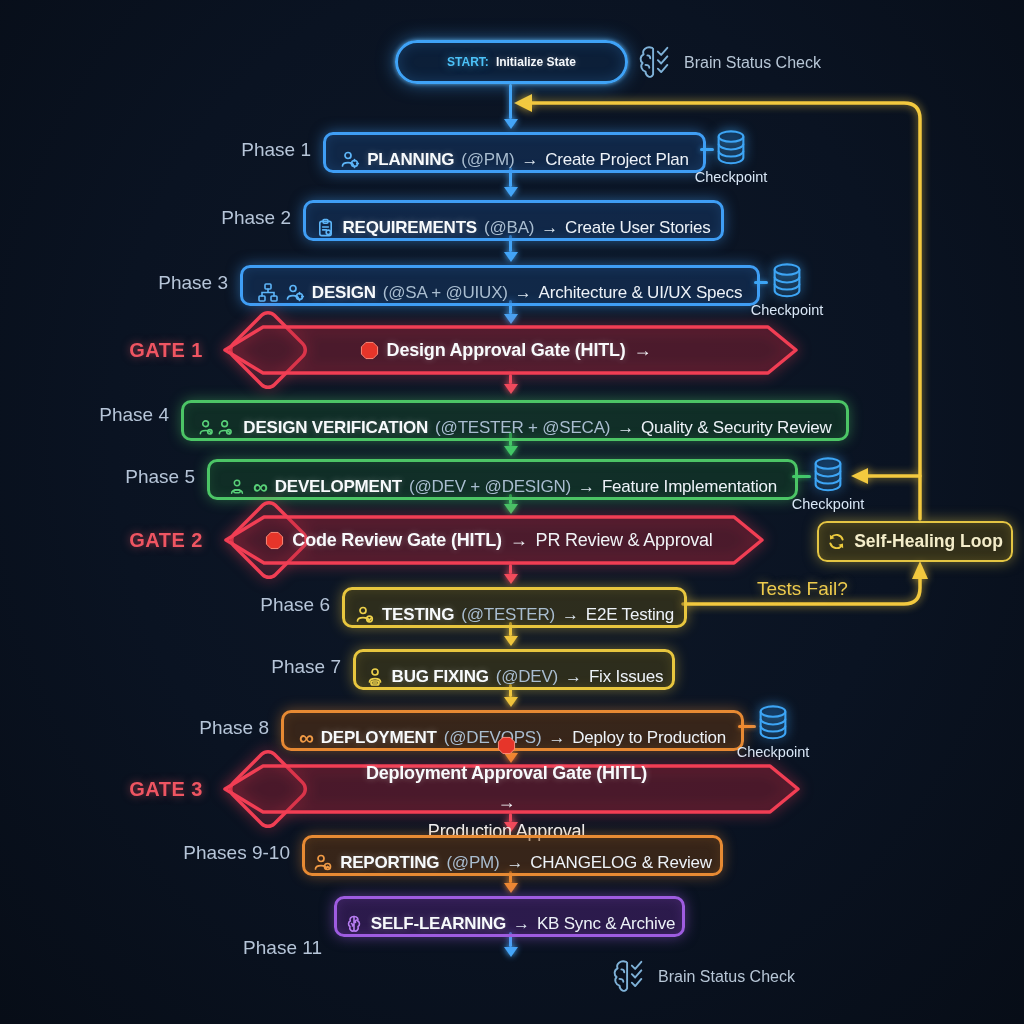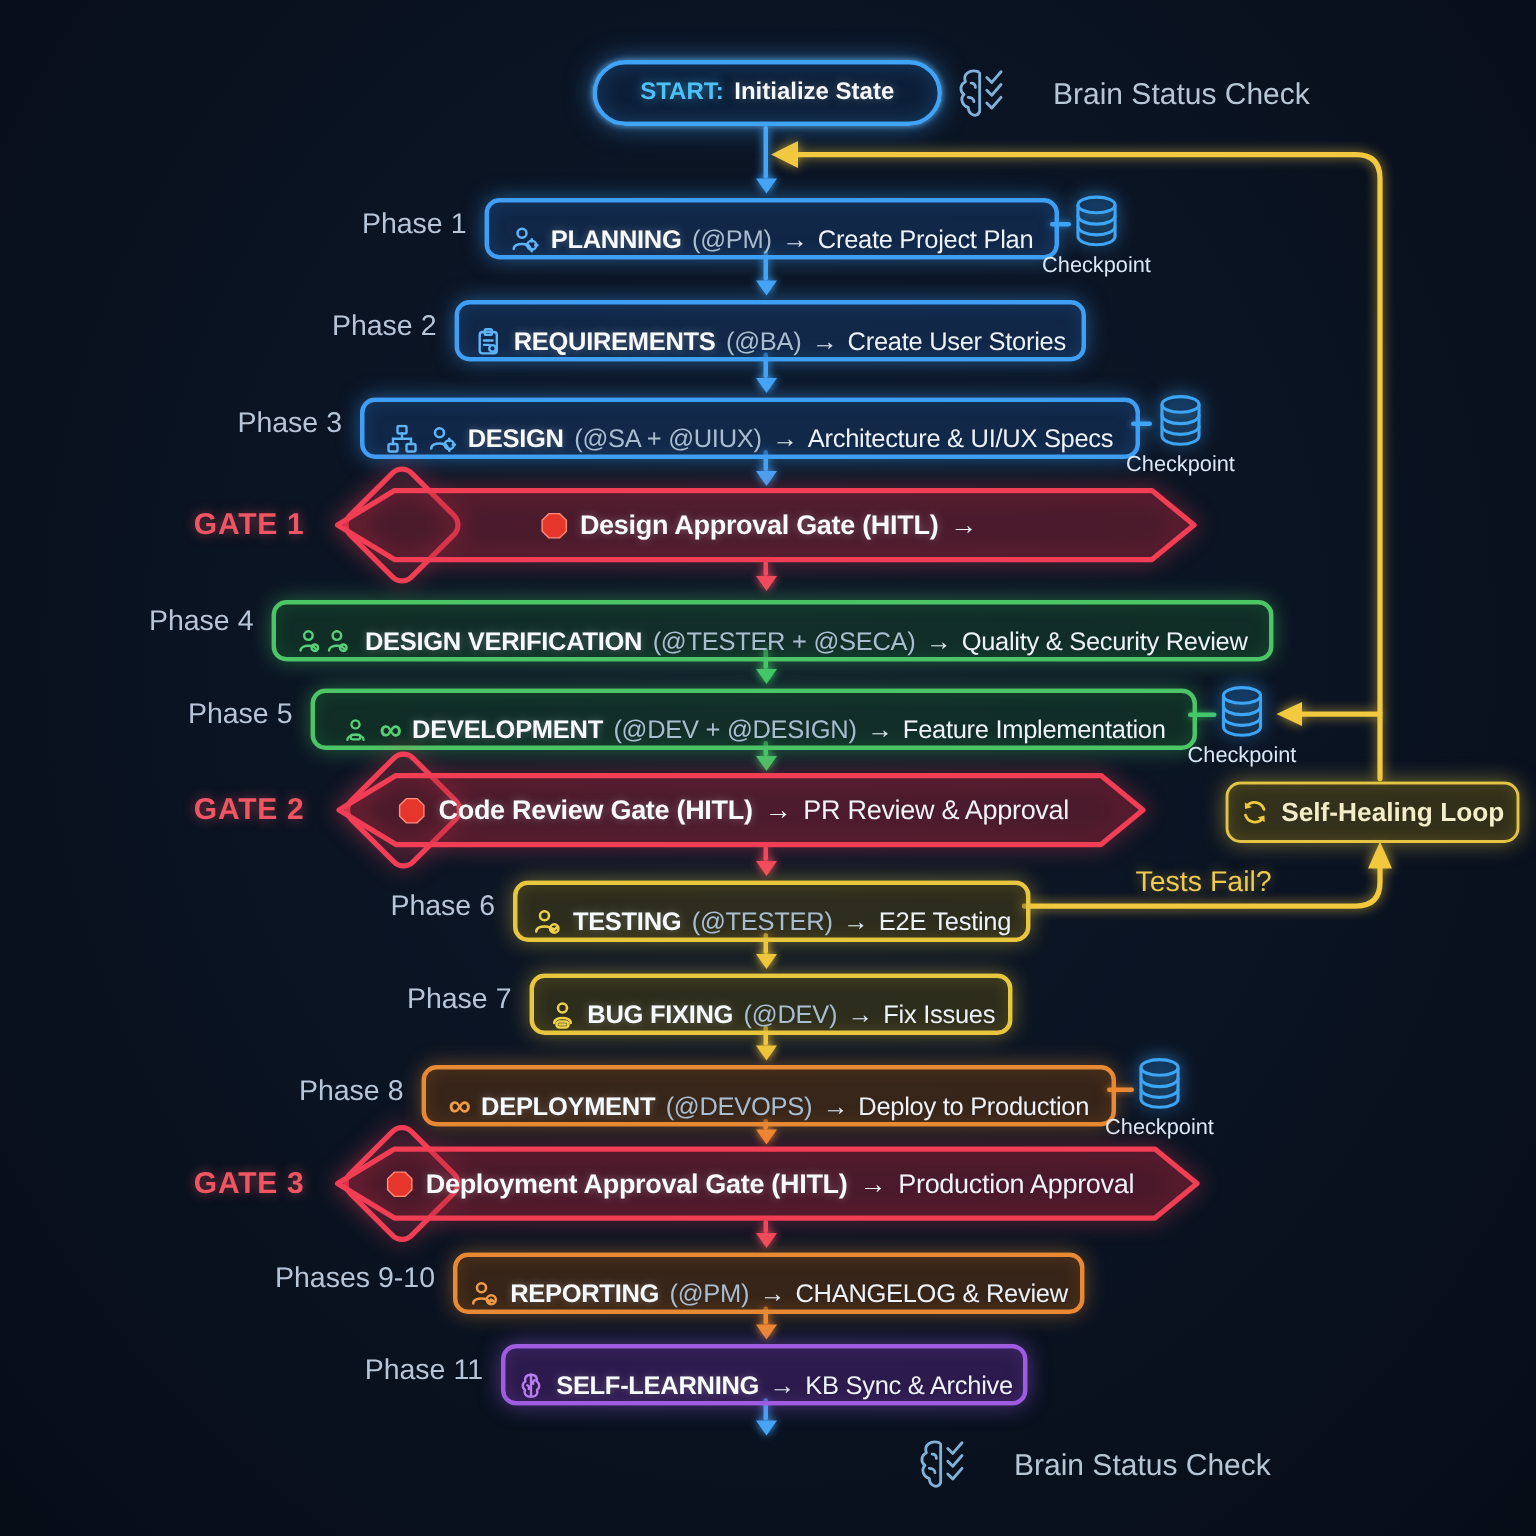--- a/index.html
+++ b/index.html
@@ -6,27 +6,27 @@
   #canvas{
     position:relative;width:1024px;height:1024px;overflow:hidden;
     font-family:"Liberation Sans",sans-serif;
     background:radial-gradient(ellipse at 50% 42%,#0e1828 0%,#0a1322 55%,#070d17 100%);
   }
   .abs{position:absolute;}
   
   .pill{
     position:absolute;height:38px;border:3px solid #3fa3f7;border-radius:26px;
     background:rgba(14,40,74,.55);display:flex;align-items:center;justify-content:center;
-    gap:7px;font-size:16px;font-weight:700;white-space:nowrap;
+    gap:7px;font-size:12px;font-weight:700;white-space:nowrap;
     box-shadow:0 0 18px rgba(64,164,250,.55),0 0 4px rgba(120,200,255,.8),inset 0 0 14px rgba(64,164,250,.22);
   }
   .pill .pfx{color:#4cc2f8;text-shadow:0 0 8px rgba(80,190,255,.6);}
   .pill .ttl{color:#f4f8fc;text-shadow:0 0 7px rgba(255,255,255,.3);}
   
-  .status{position:absolute;display:flex;align-items:center;gap:28px;color:#b7c6d6;font-size:20px;white-space:nowrap;}
+  .status{position:absolute;display:flex;align-items:center;gap:10px;color:#b7c6d6;font-size:16px;white-space:nowrap;}
   
   .pbox{
     position:absolute;height:35px;border:3px solid;border-radius:10px;
     display:flex;align-items:flex-end;justify-content:center;gap:7px;
     font-size:17px;white-space:nowrap;letter-spacing:-.2px;
   }
   .t-name{font-weight:700;color:#f7fafc;text-shadow:0 0 6px rgba(255,255,255,.28);}
   .t-agents{color:#a9bdd0;}
   .t-arrow{color:#dde7f0;}
   .t-task{color:#edf2f8;}
@@ -344,21 +344,21 @@
     <span class="cp-label">Checkpoint</span>
   </div>
 
   <div class="glabel" style="left:103px;top:778px;">GATE 3</div>
   <svg class="gate-svg" style="left:205px;top:744px;" width="603" height="90">
     <g stroke="#f13e54" stroke-width="3.5" stroke-linejoin="round">
       <rect x="34" y="16" width="58" height="58" rx="9" transform="rotate(45 63 45)" fill="none"></rect>
       <polygon points="20,45 58,22 565,22 593,45 565,68 58,68" fill="rgba(150,25,45,.25)"></polygon>
     </g>
   </svg>
-  <div class="gate-text" style="left:255px;top:773px;width:503px;">
+  <div class="gate-text" style="left:255px;top:773px;width:503px;flex-direction:column;">
     <span class="icn">
       <svg width="19" height="19" viewBox="0 0 20 20">
           <polygon points="6.2,1.5 13.8,1.5 18.5,6.2 18.5,13.8 13.8,18.5 6.2,18.5 1.5,13.8 1.5,6.2" fill="#e6352a" stroke="#ff8d7a" stroke-width="1"></polygon>
         </svg>
     </span>
     <span class="g-name">Deployment Approval Gate (HITL)</span>
     <span class="g-task">→</span>
     <span class="g-task">Production Approval</span>
   </div>
 
@@ -371,21 +371,21 @@
           <circle cx="14.5" cy="13.5" r="3"></circle>
           <path d="M13 15 l1.5-1.5 l1.5 1"></path>
       </svg>
     </span>
     <span class="t-name">REPORTING</span>
     <span class="t-agents">(@PM)</span>
     <span class="t-arrow">→</span>
     <span class="t-task">CHANGELOG &amp; Review</span>
   </div>
 
-  <div class="plabel" style="left:172px;top:903px;">Phase 11</div>
+  <div class="plabel" style="left:172px;top:937px;">Phase 11</div>
   <div class="pbox th-purple" style="left:334px;top:896px;width:345px;">
     <span class="icn">
       <svg width="20" height="20" viewBox="0 0 20 20" fill="none" stroke="currentColor" stroke-width="1.6" stroke-linecap="round" stroke-linejoin="round">
         <path d="M10 2.5 C6.5 2.5 5.5 5 6.3 7 C4 8 4 11.5 6 12.5 C5 15.5 7.5 17.8 10 16.8 C12.5 17.8 15 15.5 14 12.5 C16 11.5 16 8 13.7 7 C14.5 5 13.5 2.5 10 2.5 Z"></path>
         <path d="M10 2.5 V16.8 M7.5 9.5 c1 .5 1.5 1.5 1 2.5 M12.5 6 c-1 .5-1.5 1.5-1 2.5"></path>
       </svg>
     </span>
     <span class="t-name">SELF-LEARNING</span>
     <span class="t-arrow">→</span>
     <span class="t-task">KB Sync &amp; Archive</span>

